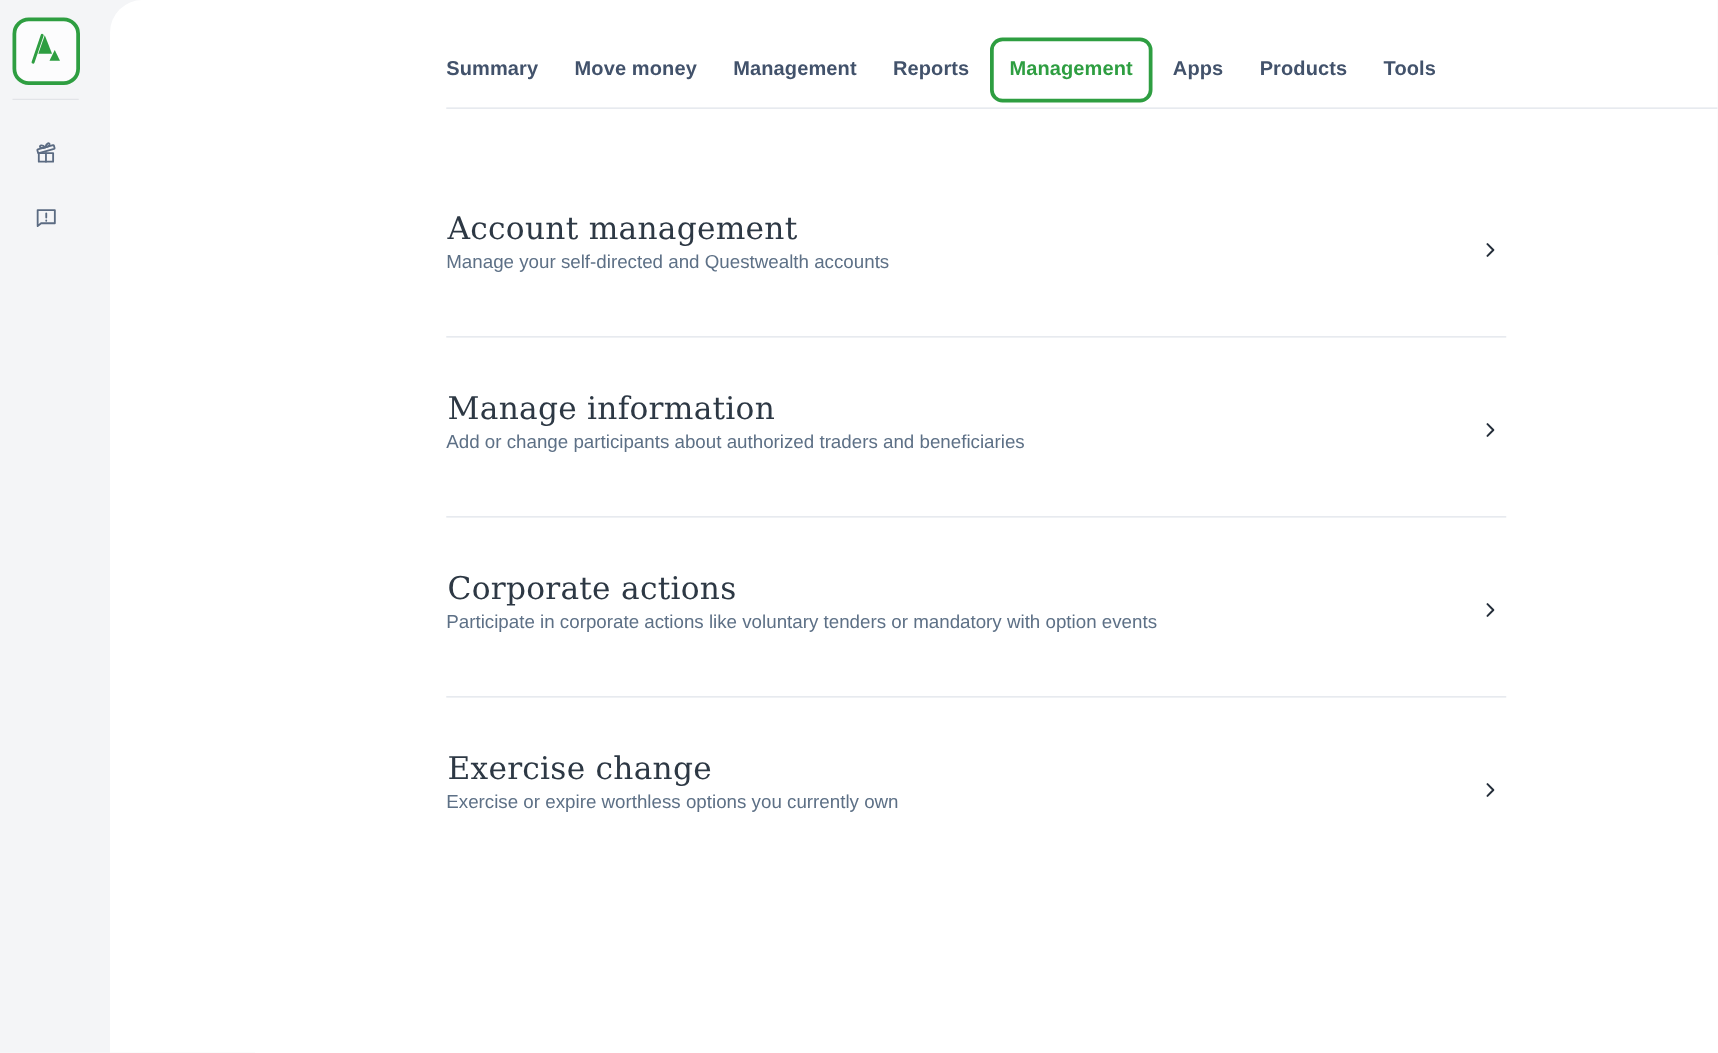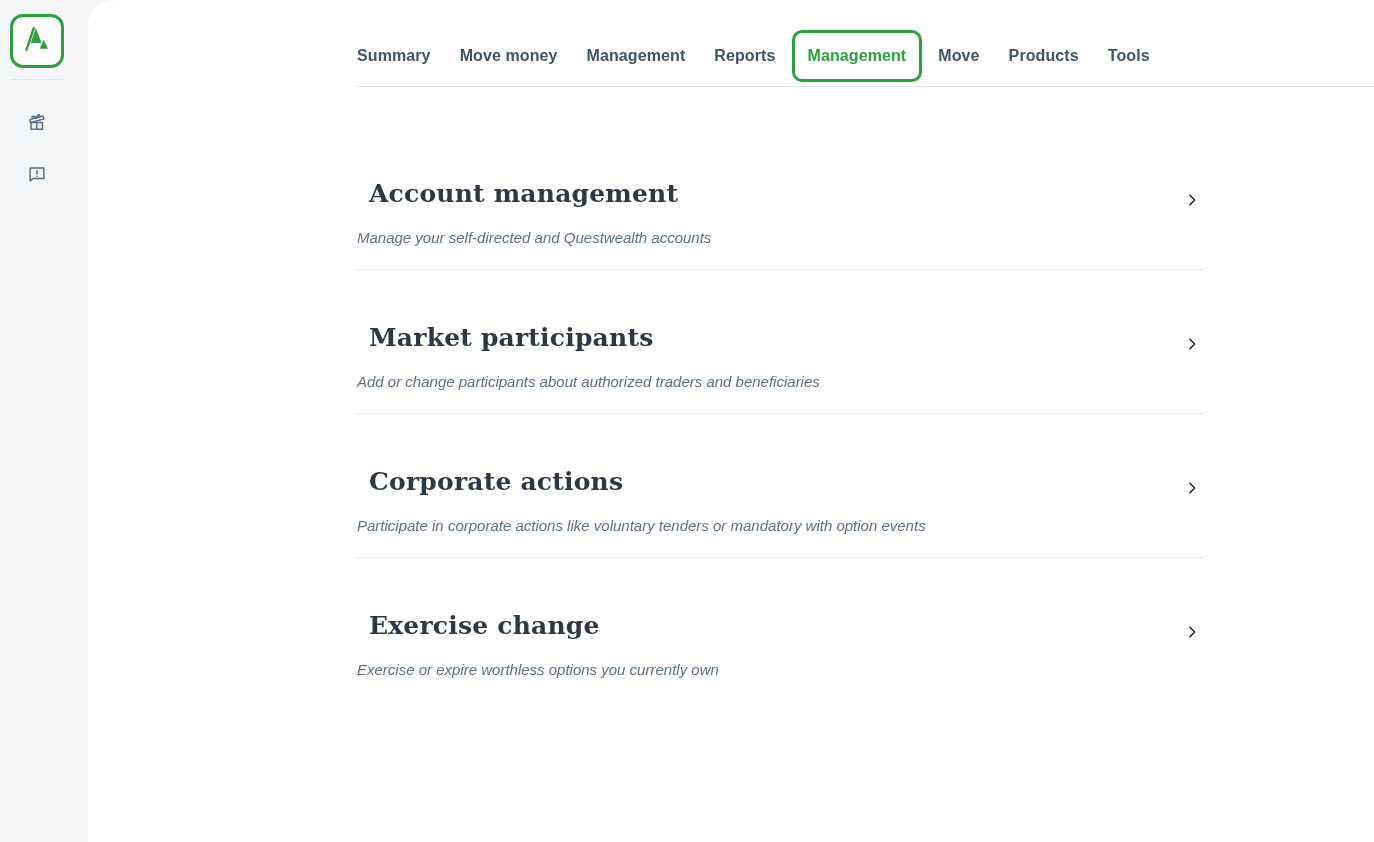--- a/index.html
+++ b/index.html
@@ -100,34 +100,33 @@
   .mgmt-row {
     box-sizing: border-box;
     position: relative;
     height: 144px;
     padding-top: 40px;
     border-bottom: 1px solid #dfe3ea;
     cursor: pointer;
   }
   .mgmt-row:last-child { border-bottom: none; }
   .mgmt-title {
-    margin: 12px;
+    margin: 1px;
     font-family: "DejaVu Serif", serif;
     font-size: 25px;
-    font-weight: 700;
+    font-weight: 400;
     line-height: 32px;
     color: #2d3844;
     letter-spacing: 0.2px;
   }
   .mgmt-desc {
-    margin: 18px 0 0 0;
+    margin: 1px 0 0 0;
     font-size: 15px;
     line-height: 20px;
     color: #5d7086;
-    font-style: italic;
   }
   .row-chevron {
     position: absolute;
     right: 5px;
     top: 66px;
     width: 16px;
     height: 16px;
   }
 </style>
 </head>
@@ -172,40 +171,40 @@
 </aside>
 
 <main class="main-panel">
 
   <nav class="top-nav">
     <div class="nav-tab">Summary</div>
     <div class="nav-tab">Move money</div>
     <div class="nav-tab">Management</div>
     <div class="nav-tab">Reports</div>
     <div class="nav-tab active">Management</div>
-    <div class="nav-tab">Move</div>
+    <div class="nav-tab">Apps</div>
     <div class="nav-tab">Products</div>
     <div class="nav-tab">Tools</div>
   </nav>
 
   <section class="mgmt-list">
 
     <div class="mgmt-row">
       <h2 class="mgmt-title">Account management</h2>
       <p class="mgmt-desc">Manage your self-directed and Questwealth accounts</p>
       <span class="row-chevron">
         <svg width="16" height="16" viewBox="0 0 24 24" fill="none" stroke="#252e3a" stroke-width="2.4" stroke-linecap="round" stroke-linejoin="round">
             <polyline points="9 5 16 12 9 19"></polyline>
           </svg>
       </span>
     </div>
 
 
     <div class="mgmt-row">
-      <h2 class="mgmt-title">Market participants</h2>
+      <h2 class="mgmt-title">Manage information</h2>
       <p class="mgmt-desc">Add or change participants about authorized traders and beneficiaries</p>
       <span class="row-chevron">
         <svg width="16" height="16" viewBox="0 0 24 24" fill="none" stroke="#252e3a" stroke-width="2.4" stroke-linecap="round" stroke-linejoin="round">
             <polyline points="9 5 16 12 9 19"></polyline>
           </svg>
       </span>
     </div>
 
     <div class="mgmt-row">
       <h2 class="mgmt-title">Corporate actions</h2>

